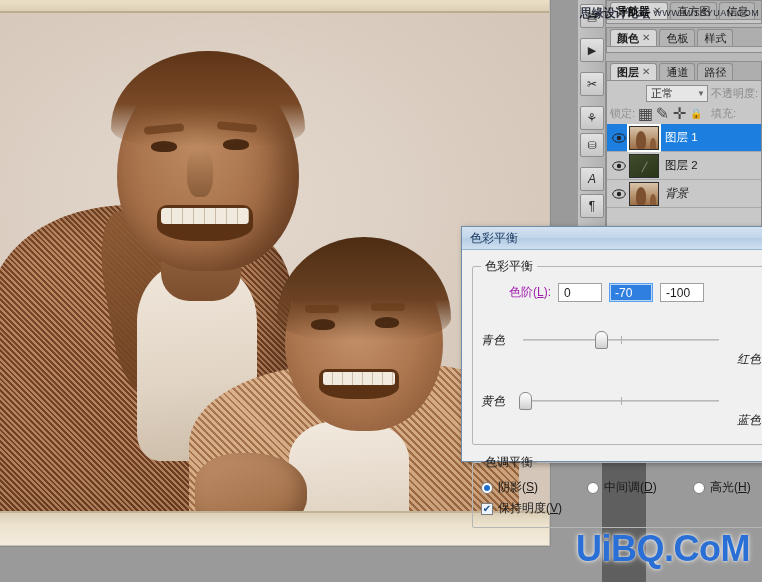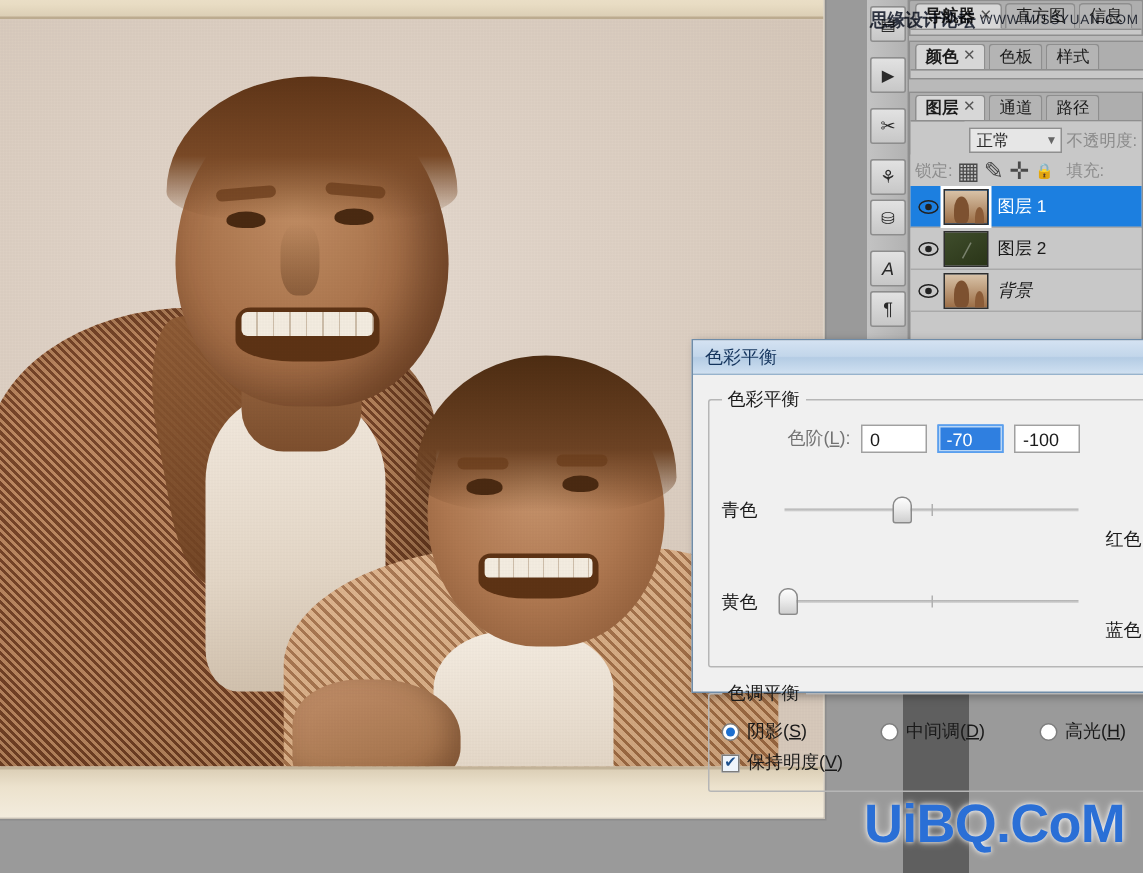--- a/index.html
+++ b/index.html
@@ -303,33 +303,33 @@
 
   fieldset.grp {
     border: 1px solid #b6b6b6; border-radius: 2px;
     margin: 0 0 9px 0; padding: 4px 8px 10px 8px;
   }
   fieldset.grp legend { font-size: 12px; color: #1a1a1a; padding: 0 4px; }
 
   .levels-row {
     display: flex; align-items: center; gap: 7px; margin: 4px 0 10px 28px;
   }
-  .levels-row .lbl { font-size: 12px; color: #737373; margin-left: 16px; }
+  .levels-row .lbl { font-size: 12px; color: #a21caf; }
   .levels-row .lbl u { text-decoration: underline; }
   .numbox {
     width: 44px; height: 19px; background: #fff; border: 1px solid #a0a0a0;
     font-size: 12px; color: #1a1a1a; display: flex; align-items: center;
     padding-left: 5px;
   }
   .numbox.sel {
     background: #2f7fe0; color: #fff; border: 1px solid #5aa0ef;
     box-shadow: 0 0 0 1px #b9d6f5 inset;
   }
 
-  .slider-row { display: flex; align-items: center; margin: 5px 0; }
+  .slider-row { display: flex; align-items: center; margin: 5px 0; font-style: italic; }
   .slider-row .end {
     font-size: 12px; color: #1a1a1a; width: 34px; flex: none;
   }
   .slider-row .end.right { text-align: right; margin-top: 39px; }
   .track-wrap { position: relative; flex: 1; height: 20px; margin: 0 8px; }
   .track {
     position: absolute; left: 0; right: 0; top: 9px; height: 2px;
     background: linear-gradient(180deg,#b0b0b0,#d8d8d8);
   }
   .tick {

